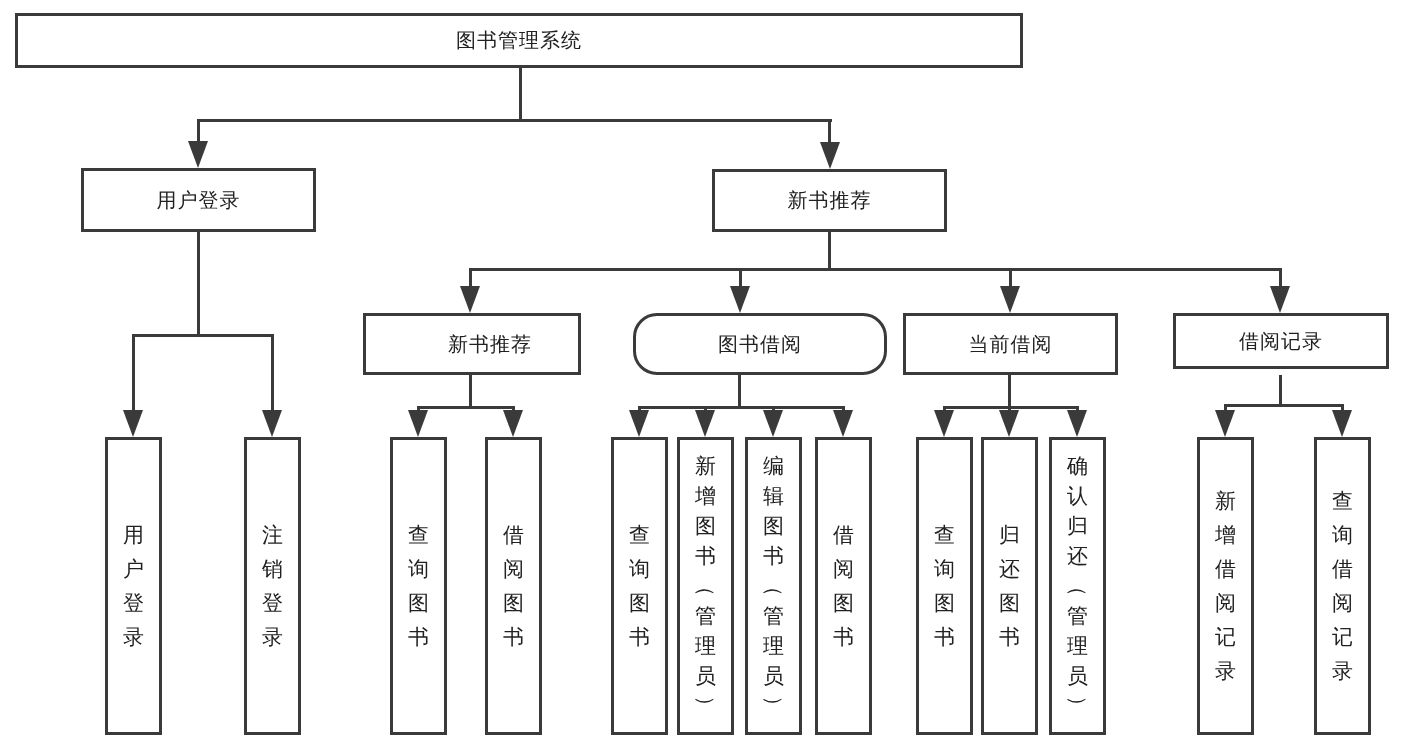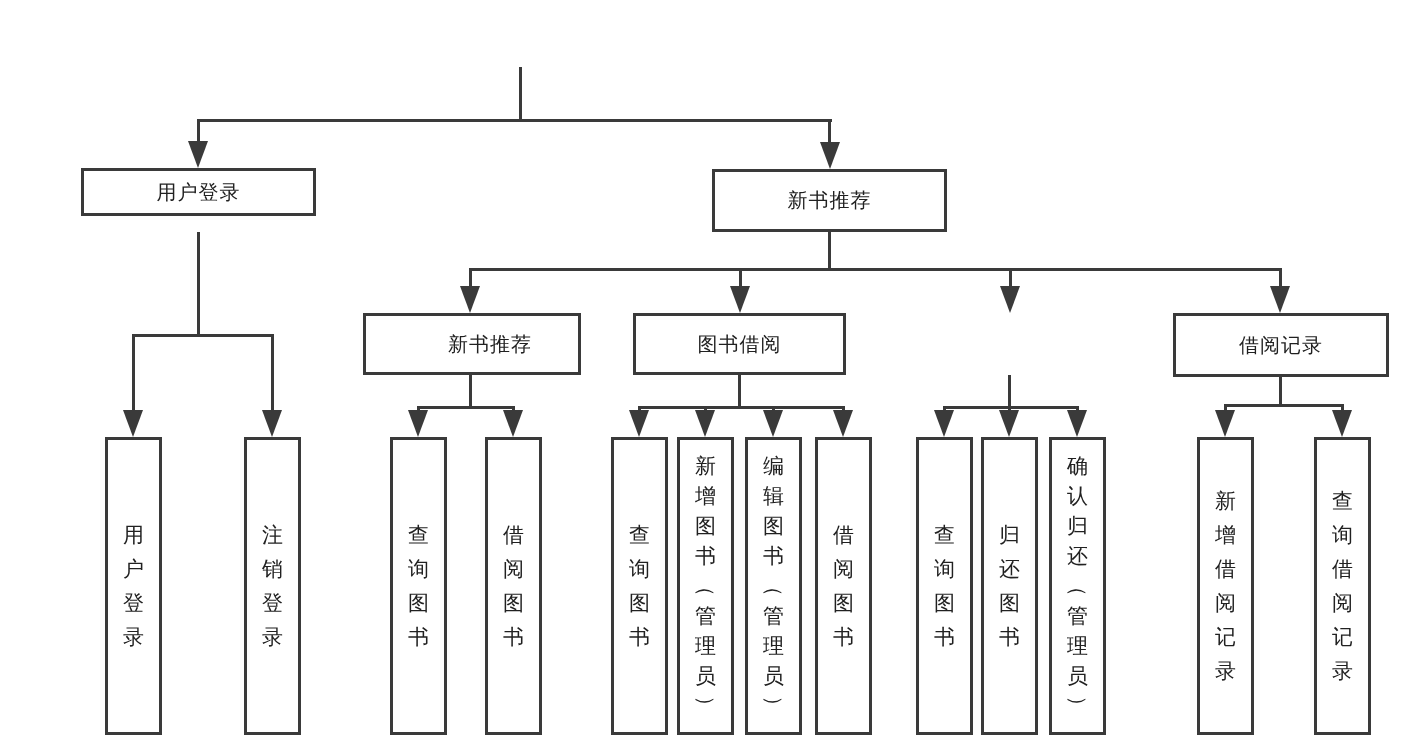--- a/index.html
+++ b/index.html
@@ -35,29 +35,32 @@
   #watermark{
     position:absolute;right:4px;bottom:6px;z-index:10;
     font-size:17px;color:var(--wm,#9c9c9c);letter-spacing:0.5px;
   }
 </style>
 </head>
 <body>
 
 <div id="canvas" style="--line: #3a3a3a; --text: #212121; --wm: #9c9c9c; --bg: #ffffff;">
 
+  <div class="box hbox" style="left:15px;top:13px;width:1008px;height:55px;">
+    <span>图书管理系统</span>
+  </div>
 
   <div class="vline" style="left:519px;top:67px;height:54px;"></div>
   <div class="hline" style="left:197px;top:119px;width:635px;"></div>
   <div class="vline" style="left:197px;top:119px;height:25px;"></div>
   <div class="arrow" style="left:188px;top:141px;"></div>
   <div class="vline" style="left:828px;top:119px;height:25px;"></div>
   <div class="arrow" style="left:820px;top:142px;"></div>
 
-  <div class="box hbox" style="left:81px;top:168px;width:235px;height:48px;">
+  <div class="box hbox" style="left:81px;top:168px;width:235px;height:64px;">
     <span>用户登录</span>
   </div>
   <div class="box hbox" style="left:712px;top:169px;width:235px;height:63px;">
     <span>新书推荐</span>
   </div>
 
   <div class="vline" style="left:197px;top:232px;height:105px;"></div>
   <div class="hline" style="left:132px;top:334px;width:142px;"></div>
   <div class="vline" style="left:132px;top:334px;height:78px;"></div>
   <div class="arrow" style="left:123px;top:410px;"></div>
@@ -71,24 +74,27 @@
   <div class="vline" style="left:739px;top:268px;height:22px;"></div>
   <div class="arrow" style="left:730px;top:286px;"></div>
   <div class="vline" style="left:1009px;top:268px;height:22px;"></div>
   <div class="arrow" style="left:1000px;top:286px;"></div>
   <div class="vline" style="left:1279px;top:268px;height:22px;"></div>
   <div class="arrow" style="left:1270px;top:286px;"></div>
 
   <div class="box hbox" style="left:363px;top:313px;width:218px;height:62px;padding-left:36px;">
     <span>新书推荐</span>
   </div>
-  <div class="box hbox" style="left:633px;top:313px;width:213px;height:62px;">
+  <div class="box hbox" style="left:633px;top:313px;width:254px;height:62px;border-radius:24px;">
     <span>图书借阅</span>
   </div>
-  <div class="box hbox" style="left:1173px;top:313px;width:216px;height:64px;">
+  <div class="box hbox" style="left:903px;top:313px;width:215px;height:62px;">
+    <span>当前借阅</span>
+  </div>
+  <div class="box hbox" style="left:1173px;top:313px;width:216px;height:56px;">
     <span>借阅记录</span>
   </div>
 
   <div class="vline" style="left:469px;top:375px;height:34px;"></div>
   <div class="hline" style="left:417px;top:406px;width:98px;"></div>
   <div class="vline" style="left:417px;top:406px;height:10px;"></div>
   <div class="arrow" style="left:408px;top:410px;"></div>
   <div class="vline" style="left:512px;top:406px;height:10px;"></div>
   <div class="arrow" style="left:503px;top:410px;"></div>
 

